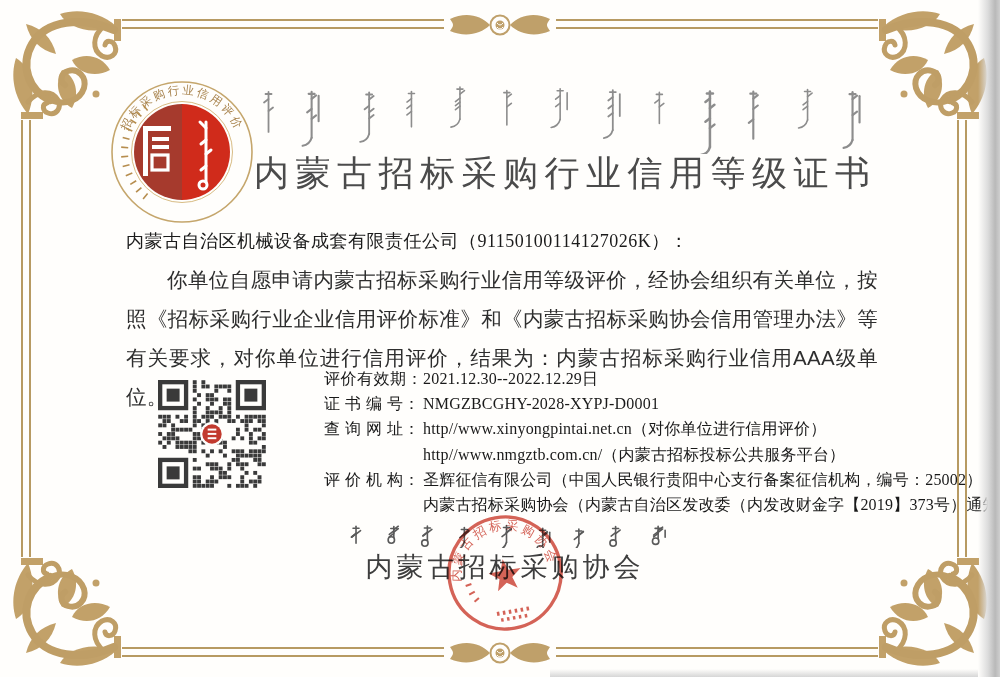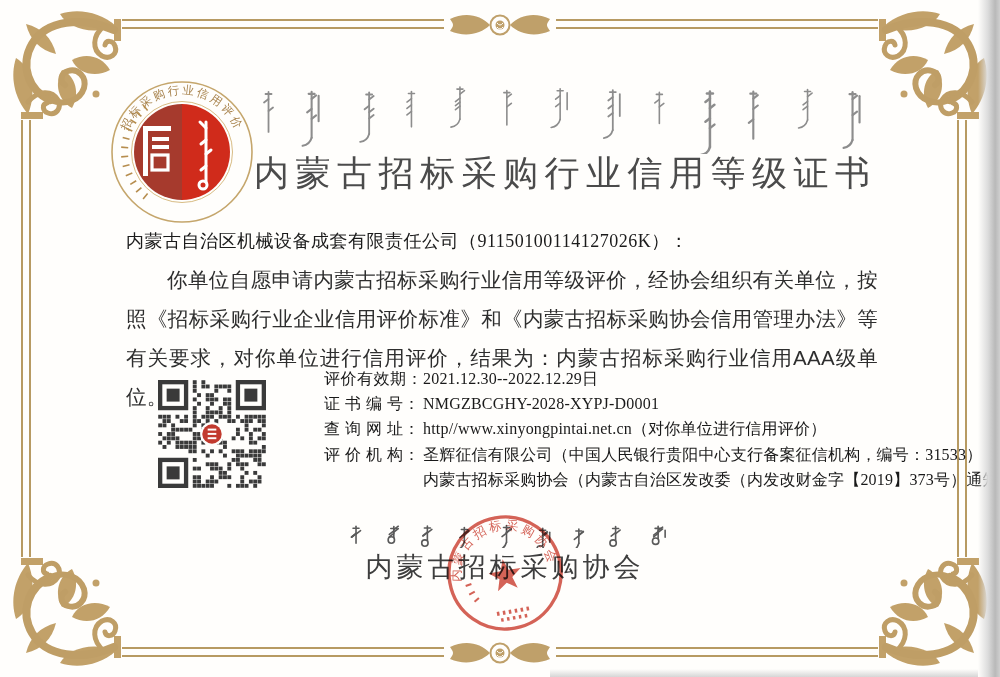--- a/index.html
+++ b/index.html
@@ -555,21 +555,24 @@
     <div class="drow">
       <span class="lbl">评价有效期：</span><span class="val">2021.12.30--2022.12.29日</span>
     </div>
     <div class="drow">
       <span class="lbl">证 书 编 号：</span><span class="val">NMGZBCGHY-2028-XYPJ-D0001</span>
     </div>
     <div class="drow">
       <span class="lbl">查 询 网 址：</span><span class="val">http//www.xinyongpintai.net.cn（对你单位进行信用评价）</span>
     </div>
     <div class="drow">
-      <span class="lbl">评 价 机 构：</span><span class="val">圣辉征信有限公司（中国人民银行贵阳中心支行备案征信机构，编号：31533）</span>
+      <span class="lbl"></span><span class="val">http//www.nmgztb.com.cn/（内蒙古招标投标公共服务平台）</span>
+    </div>
+    <div class="drow">
+      <span class="lbl">评 价 机 构：</span><span class="val">圣辉征信有限公司（中国人民银行贵阳中心支行备案征信机构，编号：25002）</span>
     </div>
     <div class="drow">
       <span class="lbl"></span><span class="val">内蒙古招标采购协会（内蒙古自治区发改委（内发改财金字【2019】373号）通知）</span>
     </div>
   </div>
 
   <div class="abs footer">
     <svg id="mong-bottom" style="margin:0 auto" width="330" height="28" viewBox="0 0 330 28">
         <g stroke="#5a5a5a" stroke-width="1.6" stroke-linecap="round" fill="none">
           <path d="M16.020713059706946,6.2611455932544295 V23.27862072423036"></path>

